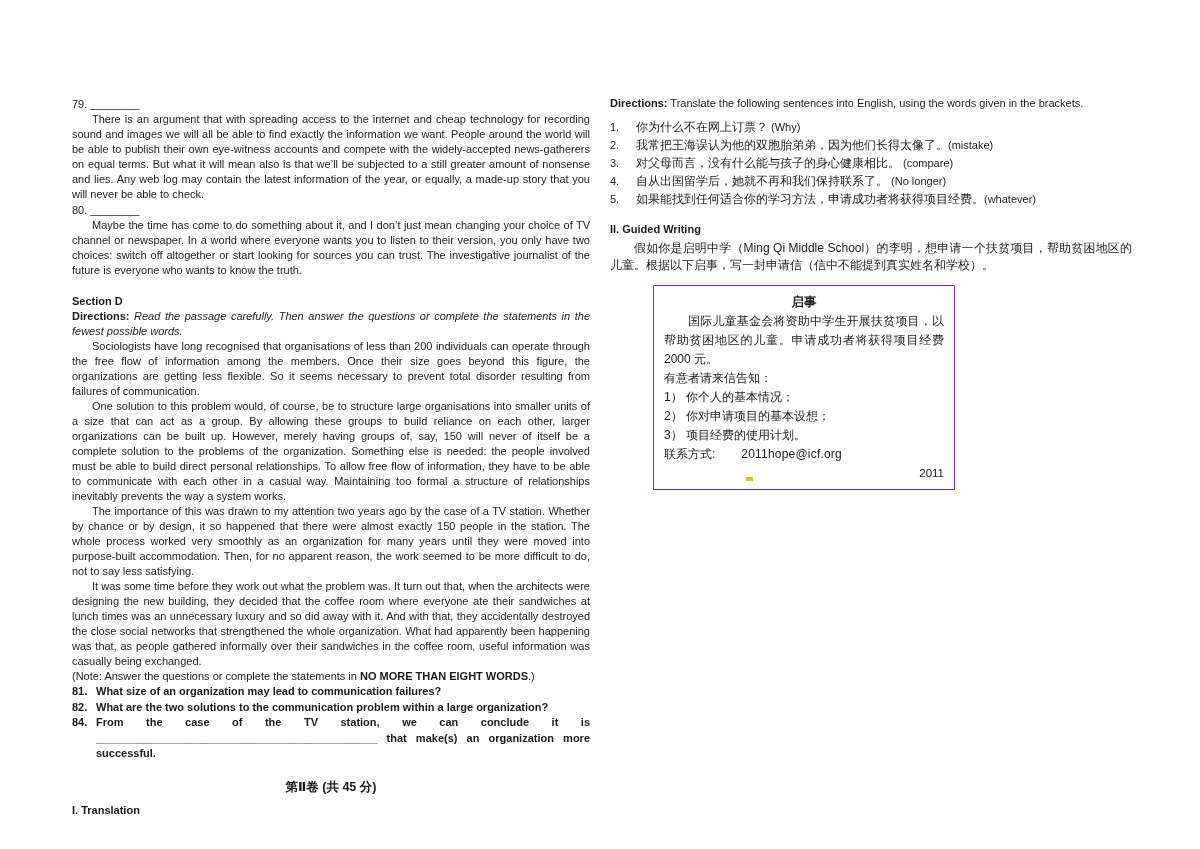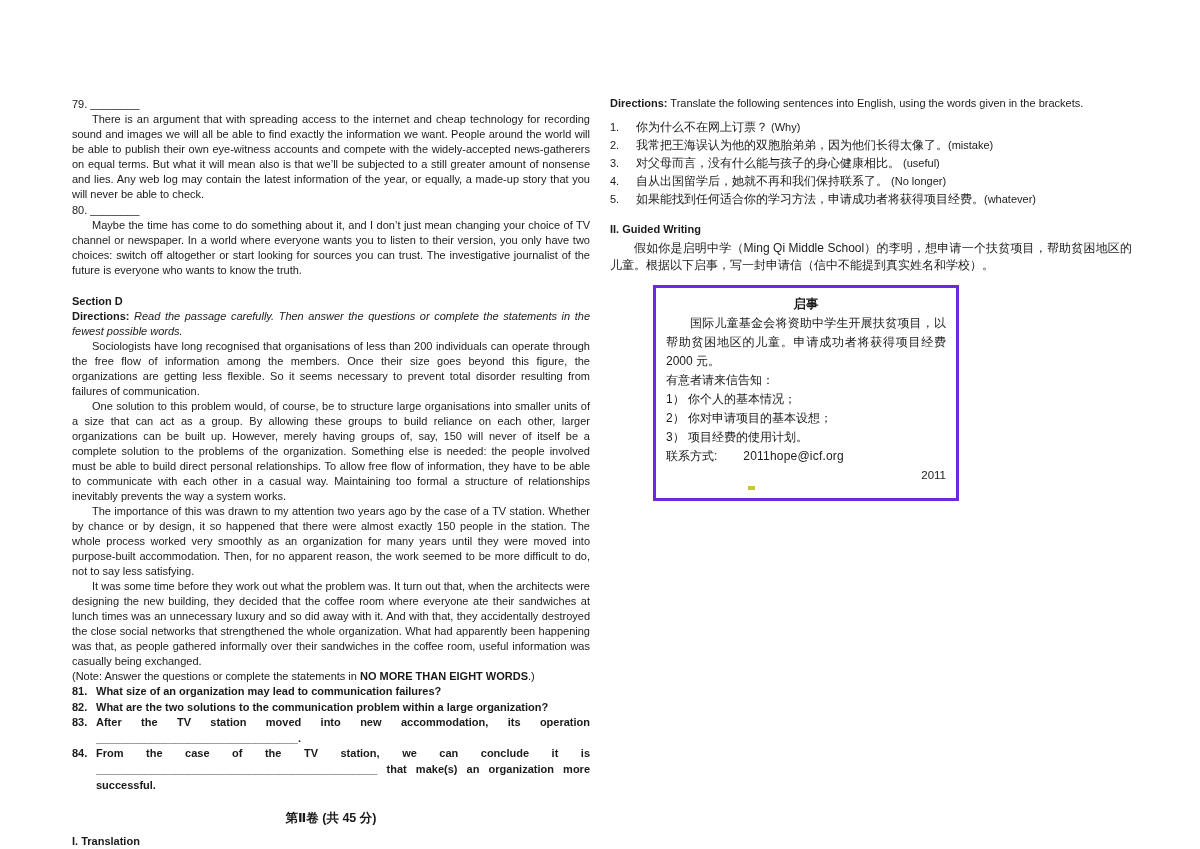--- a/index.html
+++ b/index.html
@@ -37,22 +37,22 @@
   .s-hint{font-size:11px;}
 
   .gw-head{font-size:11px;font-weight:bold;margin:14px 0 0 0;line-height:15px;}
   .gw-dir{font-size:11px;line-height:15px;margin:5px 0 0 0;}
   .gw-prompt{font-size:12px;line-height:17px;text-align:justify;text-indent:2em;margin:3px 0 0 0;}
 
   .notice-box{
     position:relative;
     margin:11px 0 0 43px;
     width:280px;
-    border:3px solid #6d28d9;
-    padding:7px 10px 13px 10px;
+    border:1px solid #6d28d9;
+    padding:7px 10px 6px 10px;
     font-size:12px;line-height:19px;
   }
   .notice-title{text-align:center;font-weight:bold;font-size:12.5px;margin:0;}
   .notice-body{text-align:justify;text-indent:2em;margin:0;}
   .notice-line{margin:0;}
   .notice-contact .email{margin-left:26px;letter-spacing:0.2px;}
   .notice-year{text-align:right;margin:0;font-size:11.5px;}
   .hl-mark{
     position:absolute;left:92px;bottom:8px;
     width:7px;height:4px;background:#c9c92e;
@@ -81,24 +81,20 @@
 
     <div class="q-item">
       <span class="q-num">81.</span>
       <span class="q-text">What size of an organization may lead to communication failures?</span>
     </div>
     <div class="q-item">
       <span class="q-num">82.</span>
       <span class="q-text">What are the two solutions to the communication problem within a large organization?</span>
     </div>
     <div class="q-item">
-      <span class="q-num">83.</span>
-      <span class="q-text">After the TV station moved into new accommodation, its operation _________________________________.</span>
-    </div>
-    <div class="q-item">
       <span class="q-num">84.</span>
       <span class="q-text">From the case of the TV station, we can conclude it is ______________________________________________ that make(s) an organization more successful.</span>
     </div>
 
     <p class="part2">第Ⅱ卷 (共 45 分)</p>
     <p class="trans-head">I. Translation</p>
   </div>
 
   <div class="col col-right">
     <p class="directions-line"><span class="bold">Directions:</span><span> Translate the following sentences into English, using the words given in the brackets.</span></p>
@@ -107,21 +103,21 @@
       <div class="s-item">
         <span class="s-num">1.</span>
         <span class="s-text"><span>你为什么不在网上订票？</span><span class="s-hint">  (Why)</span></span>
       </div>
       <div class="s-item">
         <span class="s-num">2.</span>
         <span class="s-text"><span>我常把王海误认为他的双胞胎弟弟，因为他们长得太像了。</span><span class="s-hint">(mistake)</span></span>
       </div>
       <div class="s-item">
         <span class="s-num">3.</span>
-        <span class="s-text"><span>对父母而言，没有什么能与孩子的身心健康相比。</span><span class="s-hint"> (useful)</span></span>
+        <span class="s-text"><span>对父母而言，没有什么能与孩子的身心健康相比。</span><span class="s-hint"> (compare)</span></span>
       </div>
       <div class="s-item">
         <span class="s-num">4.</span>
         <span class="s-text"><span>自从出国留学后，她就不再和我们保持联系了。</span><span class="s-hint"> (No longer)</span></span>
       </div>
       <div class="s-item">
         <span class="s-num">5.</span>
         <span class="s-text"><span>如果能找到任何适合你的学习方法，申请成功者将获得项目经费。</span><span class="s-hint">(whatever)</span></span>
       </div>
     </div>

